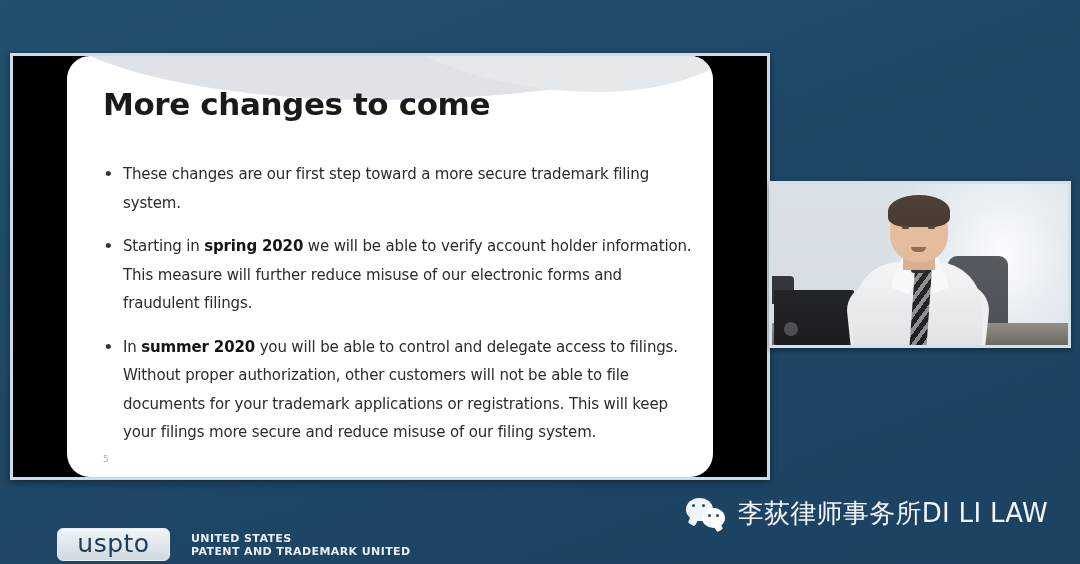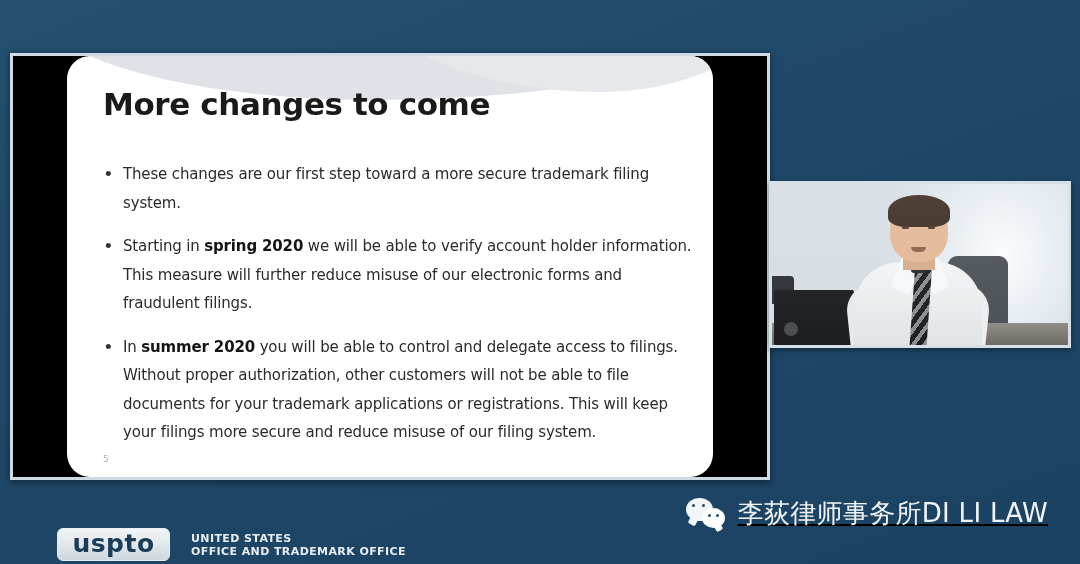--- a/index.html
+++ b/index.html
@@ -289,21 +289,21 @@
     height: 33px;
     border-radius: 6px;
     background: linear-gradient(#f2f5f7, #cfd8df);
     border: 1px solid #e9eef2;
     display: flex;
     align-items: center;
     justify-content: center;
   }
   .uspto-mark span {
     font-family: "DejaVu Sans", sans-serif;
-    font-weight: bold;
+    font-weight: normal;
     font-size: 25px;
     letter-spacing: 0.5px;
     color: #1b3d59;
     line-height: 1;
     position: relative;
     top: -1px;
   }
   .uspto-words {
     margin-left: 21px;
     color: #e8eef3;
@@ -314,21 +314,20 @@
     line-height: 13px;
   }
 
   
   .wechat-watermark {
     position: absolute;
     right: 32px;
     top: 496px;
     display: flex;
     align-items: center;
-    text-decoration: underline;
   }
   .wechat-icon {
     position: relative;
     width: 42px;
     height: 34px;
     flex: 0 0 auto;
   }
   .wx-big {
     position: absolute;
     left: 0; top: 1px;
@@ -446,21 +445,21 @@
       <div class="v-soft"></div>
     </div>
   </div>
 
   <div class="uspto-logo">
     <div class="uspto-mark">
       <span>uspto</span>
     </div>
     <div class="uspto-words">
       <div>UNITED STATES</div>
-      <div>OFFICE AND TRADEMARK OFFICE</div>
+      <div>PATENT AND TRADEMARK UNITED</div>
     </div>
   </div>
 
   <div class="wechat-watermark">
     <div class="wechat-icon">
       <div class="wx-big"></div>
       <div class="wx-small"></div>
       <div class="wx-dot wx-d1"></div>
       <div class="wx-dot wx-d2"></div>
       <div class="wx-dot wx-d3"></div>

